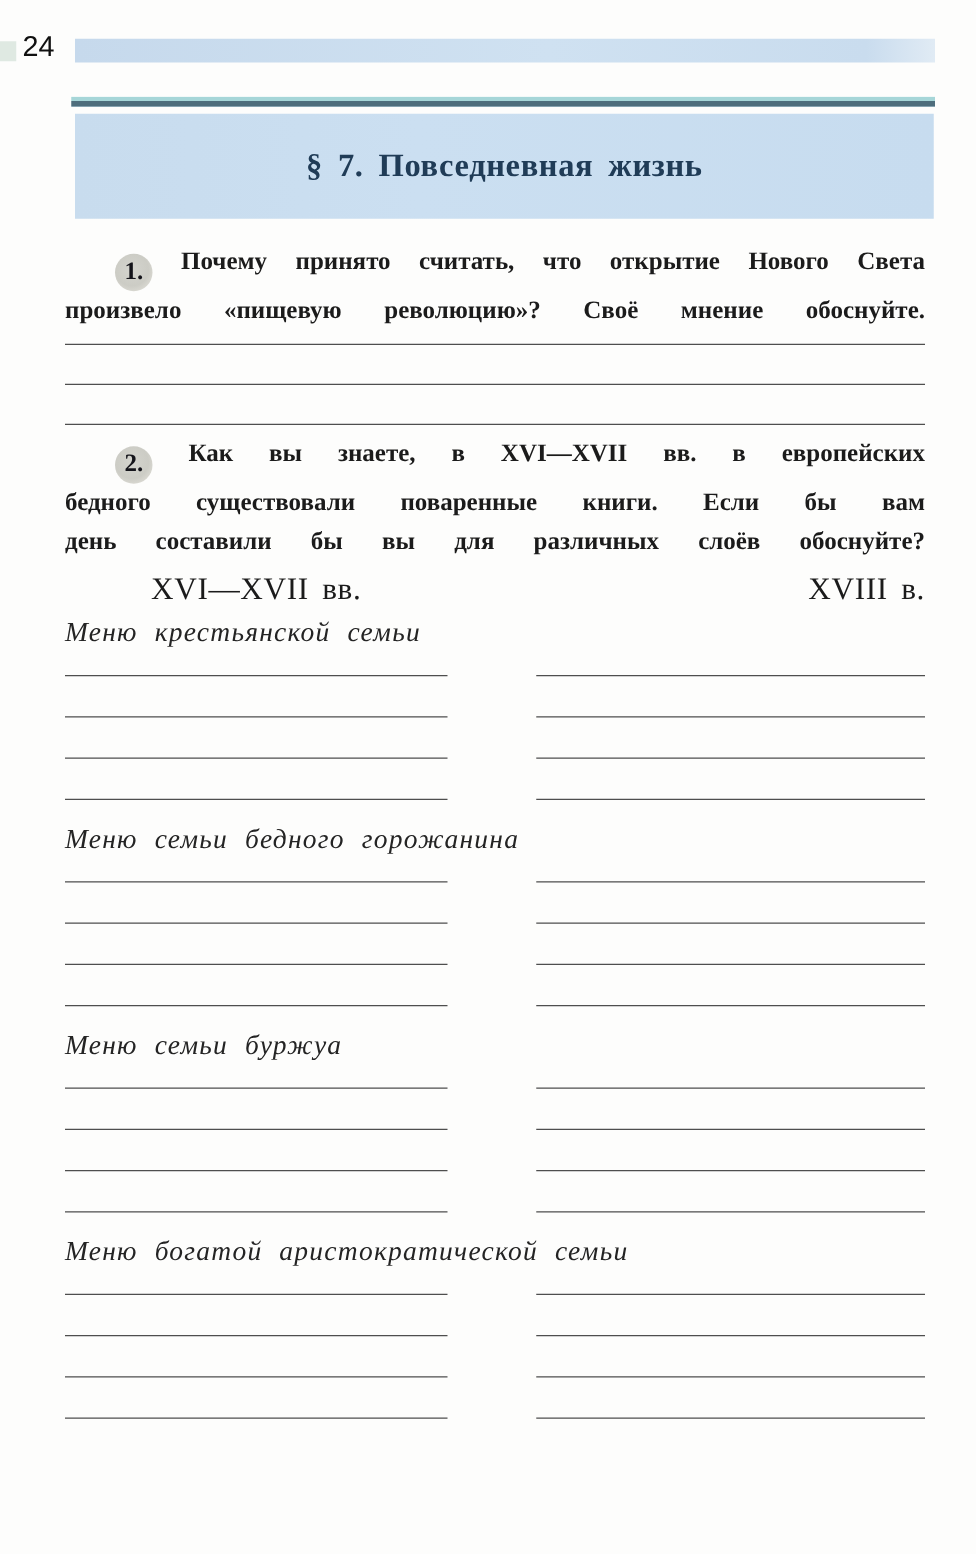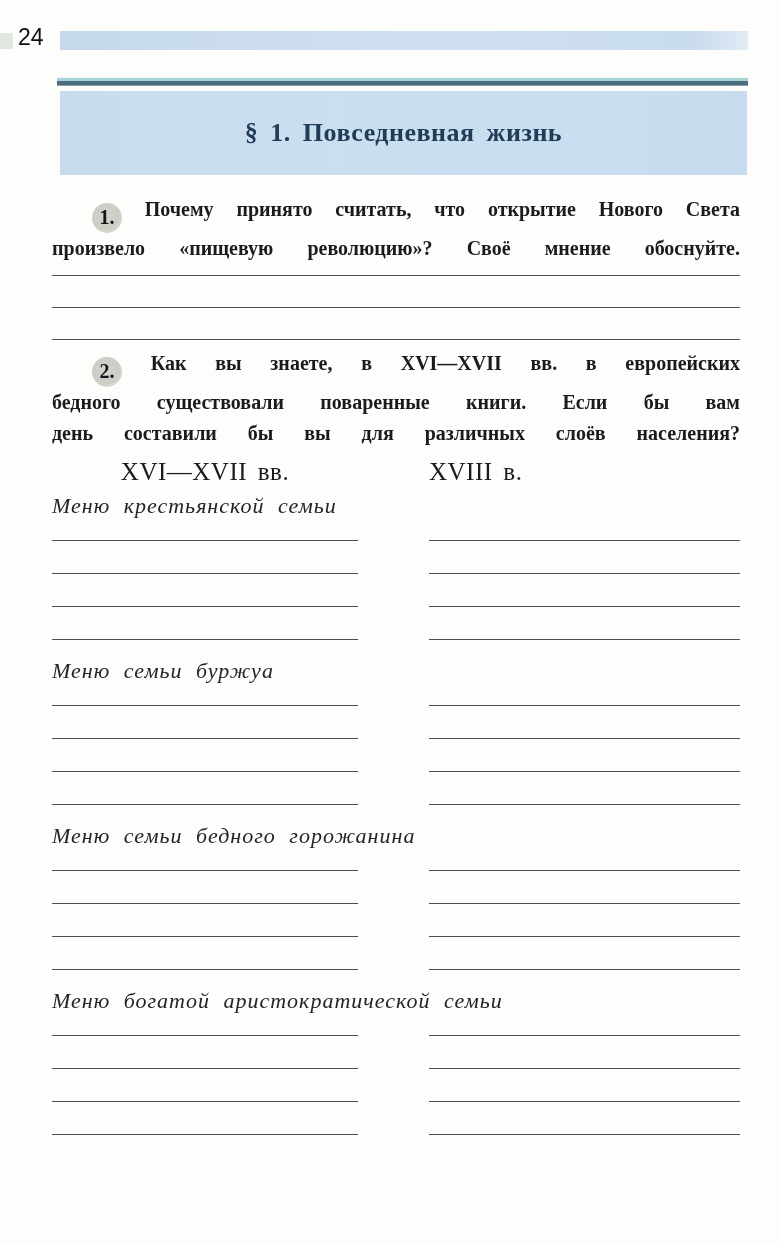--- a/index.html
+++ b/index.html
@@ -70,21 +70,21 @@
   .answer-lines .full-line:first-child { height: 12px; }
 
   .question-2 { margin-top: 8px; }
 
   .col-headers {
     margin-top: 10px; height: 26px;
     display: flex; justify-content: space-between;
     font-size: 25px; line-height: 26px;
   }
   .col-headers .col-l { width: 306px; text-align: center; letter-spacing: 0.5px; word-spacing: 4px; }
-  .col-headers .col-r { width: 311px; text-align: left; letter-spacing: 0.5px; word-spacing: 4px; }
+  .col-headers .col-r { width: 311px; text-align: right; letter-spacing: 0.5px; word-spacing: 4px; }
 
   .menu-section { margin-top: 18px; }
   .menu-section.first { margin-top: 8px; }
   .menu-title {
     text-align: left; font-style: italic;
     font-size: 22px; line-height: 26px; color: #242424;
     letter-spacing: 1px; word-spacing: 7px;
     padding-right: 52px;
   }
   .line-row { display: flex; justify-content: space-between; height: 33px; }
@@ -98,40 +98,40 @@
 </style>
 </head>
 <body>
 
 <div class="page-num">24</div>
 <div class="edge-tab"></div>
 <div class="top-band"></div>
 <div class="divider-rule"></div>
 
 <div class="header-band">
-  <span class="title">§ 1. Повседневная жизнь</span>
+  <span class="title">§ 7. Повседневная жизнь</span>
 </div>
 
 <div class="content">
 
   <div>
     <div class="q-line q-first"><span class="qnum">1.</span> <span>Почему принято считать, что открытие Нового Света</span></div>
     <div class="q-line">произвело «пищевую революцию»? Своё мнение обоснуйте.</div>
   </div>
 
   <div class="answer-lines">
       <div class="full-line"></div>
       <div class="full-line"></div>
       <div class="full-line"></div>
     </div>
 
   <div class="question-2">
     <div class="q-line q-first"><span class="qnum">2.</span> <span>Как вы знаете, в XVI—XVII вв. в европейских</span></div>
     <div class="q-line">бедного существовали поваренные книги. Если бы вам</div>
-    <div class="q-line">день составили бы вы для различных слоёв населения?</div>
+    <div class="q-line">день составили бы вы для различных слоёв обоснуйте?</div>
   </div>
 
   <div class="col-headers">
     <span class="col-l">XVI—XVII вв.</span>
     <span class="col-r">XVIII в.</span>
   </div>
 
   <div class="menu-section first">
     <div class="menu-title">Меню крестьянской семьи</div>
     <div>
@@ -148,43 +148,43 @@
           <span class="wline right"></span>
         </div>
         <div class="line-row">
           <span class="wline left"></span>
           <span class="wline right"></span>
         </div>
       </div>
   </div>
 
   <div class="menu-section">
+    <div class="menu-title">Меню семьи бедного горожанина</div>
+    <div>
+        <div class="line-row">
+          <span class="wline left"></span>
+          <span class="wline right"></span>
+        </div>
+        <div class="line-row">
+          <span class="wline left"></span>
+          <span class="wline right"></span>
+        </div>
+        <div class="line-row">
+          <span class="wline left"></span>
+          <span class="wline right"></span>
+        </div>
+        <div class="line-row">
+          <span class="wline left"></span>
+          <span class="wline right"></span>
+        </div>
+      </div>
+  </div>
+
+  <div class="menu-section">
     <div class="menu-title">Меню семьи буржуа</div>
-    <div>
-        <div class="line-row">
-          <span class="wline left"></span>
-          <span class="wline right"></span>
-        </div>
-        <div class="line-row">
-          <span class="wline left"></span>
-          <span class="wline right"></span>
-        </div>
-        <div class="line-row">
-          <span class="wline left"></span>
-          <span class="wline right"></span>
-        </div>
-        <div class="line-row">
-          <span class="wline left"></span>
-          <span class="wline right"></span>
-        </div>
-      </div>
-  </div>
-
-  <div class="menu-section">
-    <div class="menu-title">Меню семьи бедного горожанина</div>
     <div>
         <div class="line-row">
           <span class="wline left"></span>
           <span class="wline right"></span>
         </div>
         <div class="line-row">
           <span class="wline left"></span>
           <span class="wline right"></span>
         </div>
         <div class="line-row">

